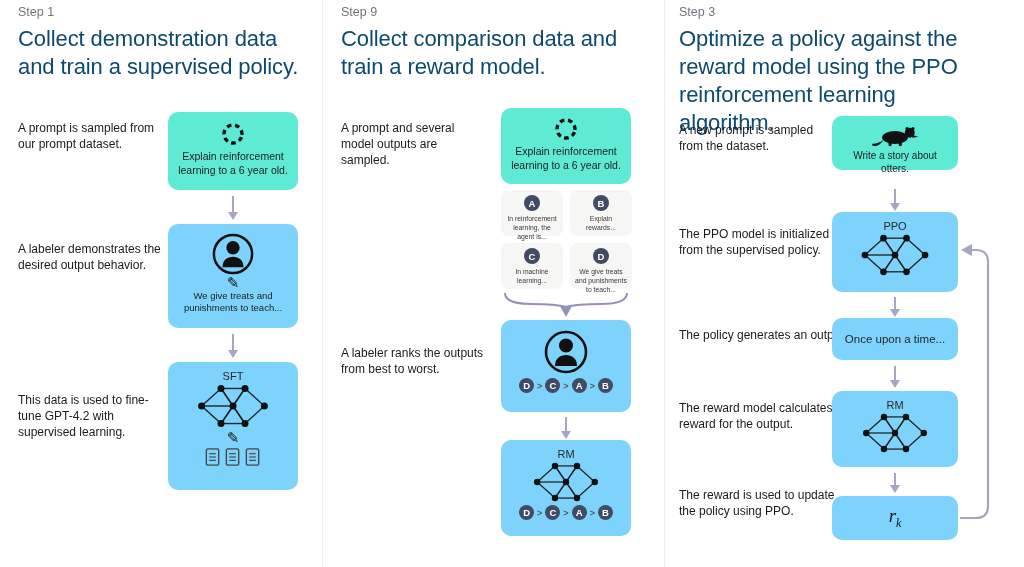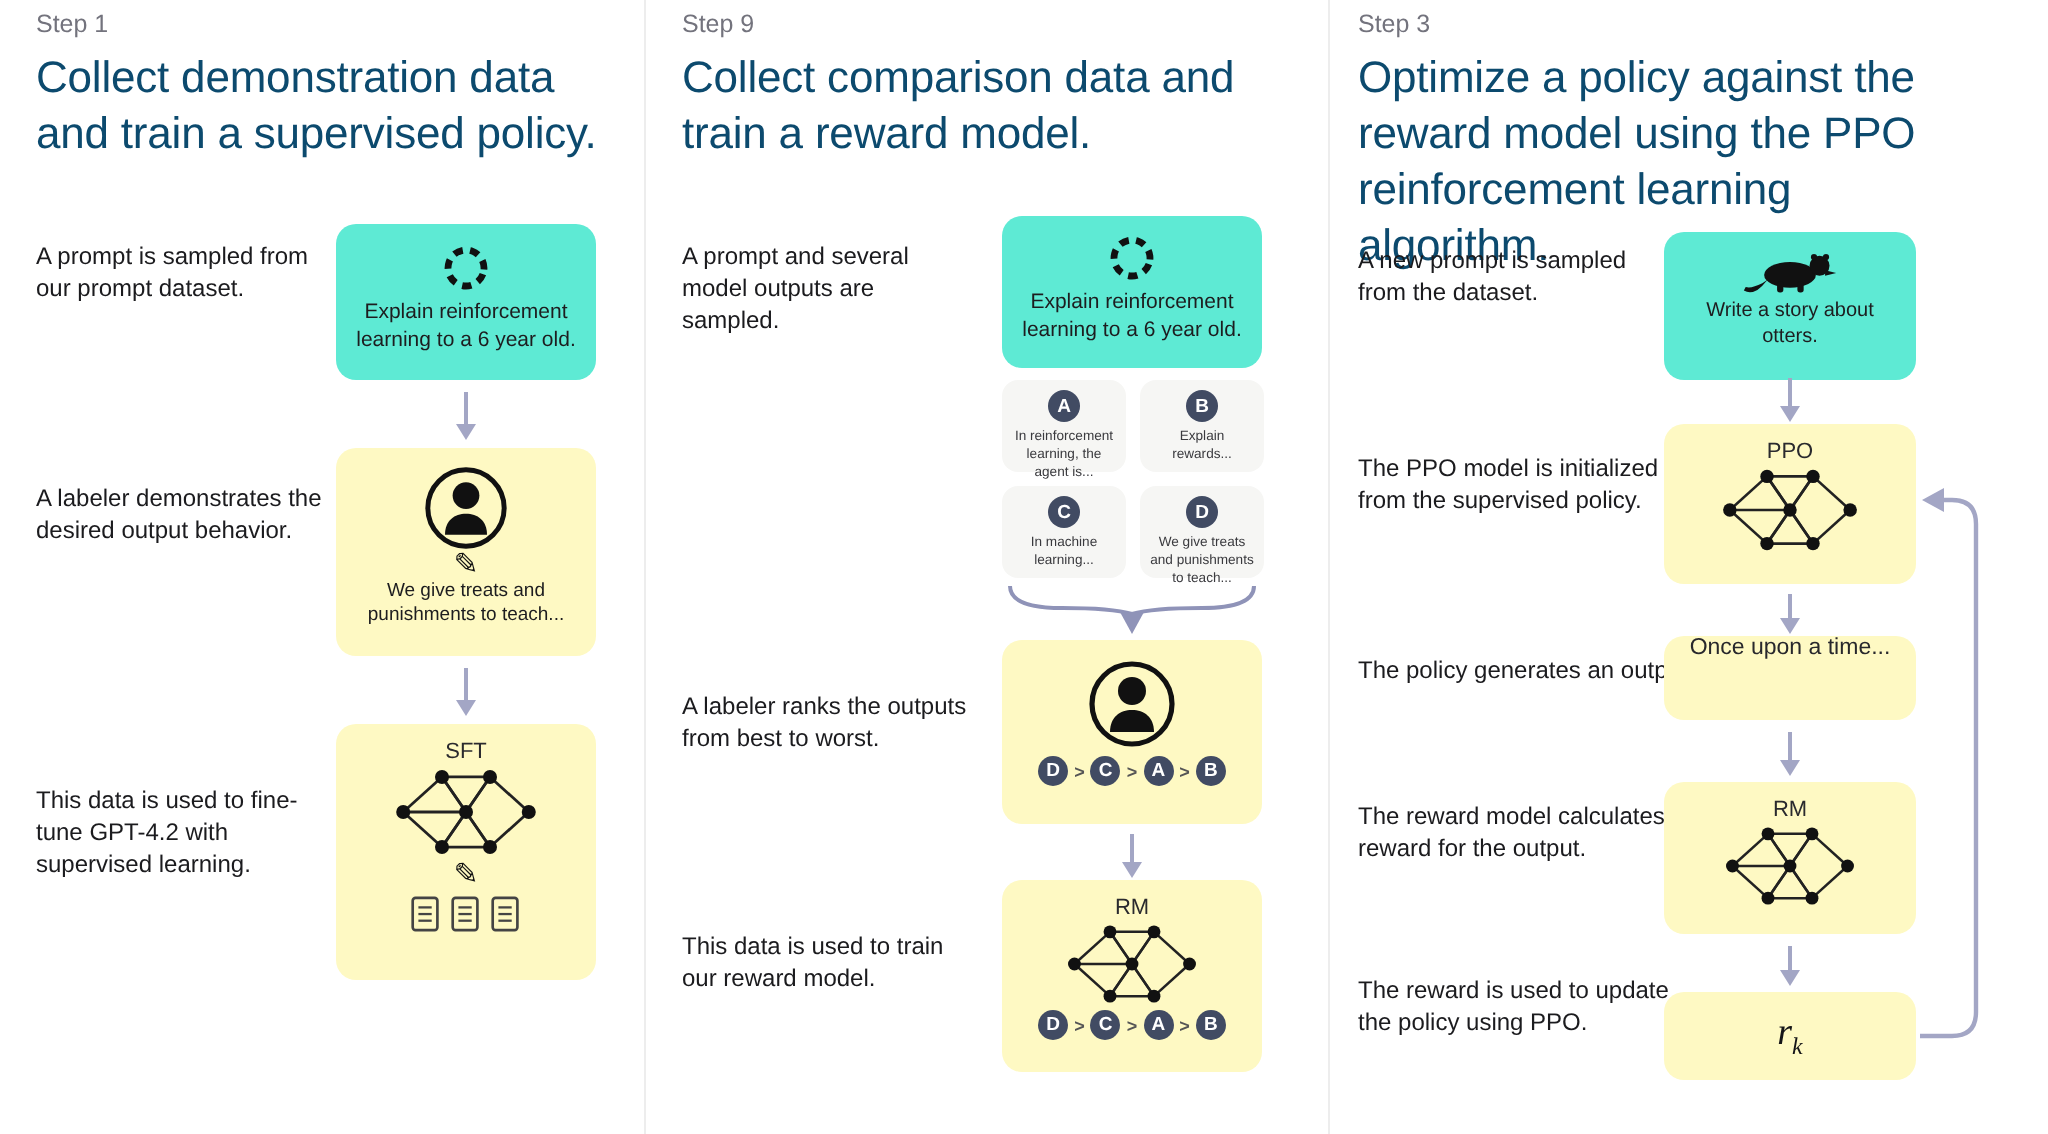--- a/index.html
+++ b/index.html
@@ -10,21 +10,21 @@
   }
   .canvas { position:absolute; inset:0; }
   .col { position:absolute; top:0; height:567px;padding-left:45px; }
   .col.divided { border-right:1px solid #ededed; }
   .step-label { position:absolute; left:18px; top:5px; font-size:12.5px; color:#73737d; }
   .step-title { position:absolute; left:18px; top:25px; font-size:22px; font-weight:400;
                 line-height:1.28; color:#0c4a6e; letter-spacing:-0.1px; }
   .caption { position:absolute; font-size:12px; line-height:1.34; color:#1b1b1e; }
   .box { position:absolute; border-radius:10px; text-align:center; }
   .box.green { background:#5eead4; }
-  .box.gray  { background:#fef9c3; }
+  .box.gray  { background:#7dd3fc; }
   .box.mini  { background:#f6f6f4; border-radius:8px; }
   .box-small-text { font-size:10.5px; line-height:1.3; color:#1d1d1f; padding:0 8px; }
   .model-name { font-size:11px; color:#2a2a2e; padding-top:8px; }
   .v-arrow { position:absolute; width:2px; background:#a3a6c5; }
   .v-arrow::after { content:""; position:absolute; left:-4.5px; bottom:-8px;
     border:5.5px solid transparent; border-bottom:0; border-top:8px solid #a3a6c5; }
   .letter-circle { width:16px; height:16px; border-radius:50%; background:#414b63; color:#fff;
     font-size:9.5px; font-weight:700; display:flex; align-items:center; justify-content:center;
     margin:0 auto; }
   .mini-text { font-size:6.8px; line-height:1.35; color:#3a3a3e; padding:3px 4px 0 4px; }
@@ -144,21 +144,20 @@
       </div>
     </div>
   </div>
 
   <div class="col divided" style="left:323px;width:342px">
     <div class="step-label">Step 9</div>
     <div class="step-title" style="width:300px">Collect comparison data and train a reward model.</div>
 
     <div class="caption" style="left:18px;top:120px;width:140px">A prompt and several model outputs are sampled.</div>
     <div class="caption" style="left:18px;top:345px;width:148px">A labeler ranks the outputs from best to worst.</div>
-    <div class="caption" style="left:18px;top:465px;width:148px">This data is used to train our reward model.</div>
 
     <div class="box green" style="left:178px;top:108px;width:130px;height:76px;padding-top:9px">
       <svg class="icon" width="24" height="24" viewBox="0 0 24 24">
           <use href="#sample-icon"></use>
         </svg>
       <div class="box-small-text" style="margin-top:4px">Explain reinforcement learning to a 6 year old.</div>
     </div>
 
     <div class="outputs-grid" style="left:178px;top:190px">
       <div class="box mini" style="position:relative;width:62px;height:46px;padding-top:5px">
@@ -222,39 +221,39 @@
   <div class="col" style="left:665px;width:359px">
     <div class="step-label" style="left:14px">Step 3</div>
     <div class="step-title" style="left:14px;width:308px">Optimize a policy against the reward model using the PPO reinforcement learning algorithm.</div>
 
     <div class="caption" style="left:14px;top:122px;width:150px">A new prompt is sampled from the dataset.</div>
     <div class="caption" style="left:14px;top:327px;width:170px">The policy generates an output.</div>
     <div class="caption" style="left:14px;top:226px;width:165px">The PPO model is initialized from the supervised policy.</div>
     <div class="caption" style="left:14px;top:400px;width:170px">The reward model calculates a reward for the output.</div>
     <div class="caption" style="left:14px;top:487px;width:160px">The reward is used to update the policy using PPO.</div>
 
-    <div class="box green" style="left:167px;top:116px;width:126px;height:74px;padding-top:9px">
+    <div class="box green" style="left:167px;top:116px;width:126px;height:54px;padding-top:9px">
       <svg class="icon" width="54" height="24" viewBox="0 0 54 26">
           <use href="#otter-icon"></use>
         </svg>
       <div class="box-small-text" style="font-size:10px">Write a story about otters.</div>
     </div>
 
     <div class="v-arrow" style="left:229px;top:189px;height:14px"></div>
 
     <div class="box gray" style="left:167px;top:212px;width:126px;height:80px">
       <div class="model-name">PPO</div>
       <svg class="icon" width="72" height="46" viewBox="0 0 80 52">
           <use href="#nn-icon"></use>
         </svg>
     </div>
 
     <div class="v-arrow" style="left:229px;top:297px;height:12px"></div>
 
-    <div class="box gray" style="left:167px;top:318px;width:126px;height:42px;display:flex;justify-content:center">
+    <div class="box gray" style="left:167px;top:318px;width:126px;height:42px;display:flex;align-items:center;justify-content:center">
       <div style="font-size:11.5px;color:#28282c">Once upon a time...</div>
     </div>
 
     <div class="v-arrow" style="left:229px;top:366px;height:14px"></div>
 
     <div class="box gray" style="left:167px;top:391px;width:126px;height:76px">
       <div class="model-name">RM</div>
       <svg class="icon" width="70" height="44" viewBox="0 0 80 52">
           <use href="#nn-icon"></use>
         </svg>

